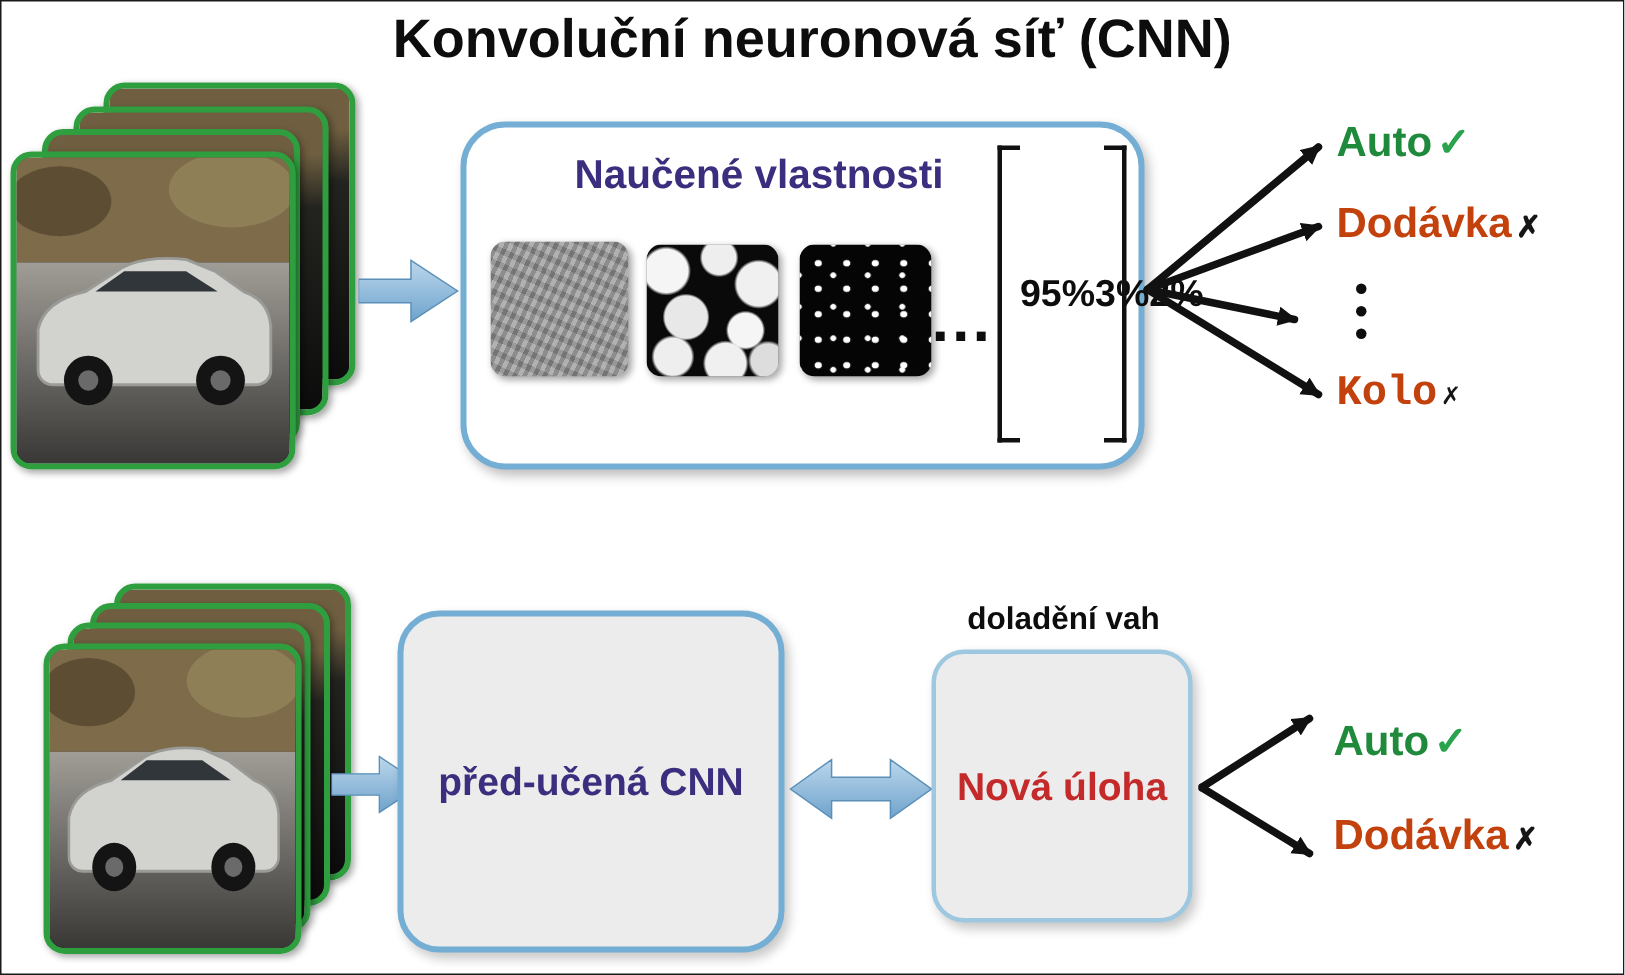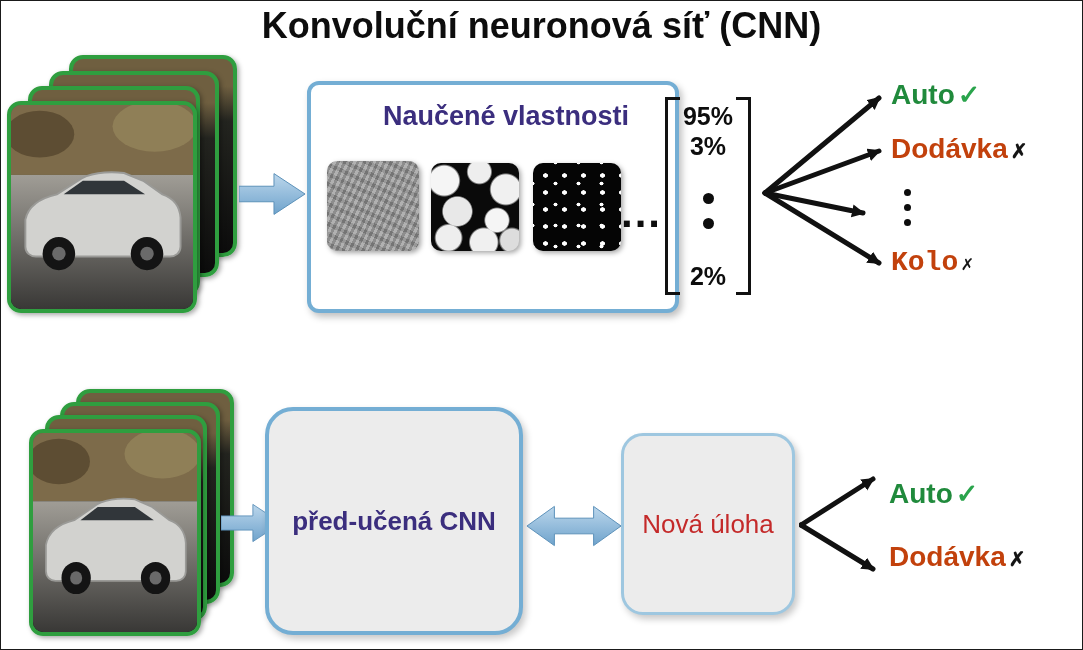--- a/index.html
+++ b/index.html
@@ -32,22 +32,22 @@
   .layer svg{display:block;width:100%;height:100%;}
 
   
   .flow-arrow{position:absolute;}
   .flow-arrow-1{left:238px;top:170px;width:68px;height:46px;}
   .flow-arrow-2{left:220px;top:500px;width:62px;height:44px;}
   .double-arrow{left:524px;top:498px;width:98px;height:54px;}
 
   
   .cnn-box{
-    position:absolute;left:306px;top:80px;width:372px;height:232px;
-    background:#fff;border:4px solid #74aed4;border-radius:12px;
+    position:absolute;left:306px;top:80px;width:456px;height:232px;
+    background:#fff;border:4px solid #74aed4;border-radius:30px;
     box-shadow:3px 4px 7px rgba(0,0,0,.25);box-sizing:border-box;
   }
   .box-label{position:absolute;left:20px;top:16px;width:350px;text-align:center;
     font-weight:bold;font-size:27px;color:#3b2e7e;}
   .feature{position:absolute;border-radius:10px;box-shadow:2px 2px 5px rgba(0,0,0,.35);}
   .f1{left:16px;top:76px;width:92px;height:90px;
     background:
       repeating-linear-gradient(115deg, rgba(255,255,255,.14) 0 3px, rgba(0,0,0,.14) 3px 6px),
       repeating-linear-gradient(25deg, rgba(255,255,255,.10) 0 5px, rgba(0,0,0,.12) 5px 9px),
       #9a9a9a;}
@@ -62,21 +62,21 @@
       radial-gradient(circle at 60% 90%, #f0f0f0 0 14%, transparent 16%),
       radial-gradient(circle at 92% 88%, #dddddd 0 10%, transparent 12%);}
   .f3{left:222px;top:78px;width:88px;height:88px;background-color:#050505;
     background-image:
       radial-gradient(#ffffff 2.2px, transparent 2.7px),
       radial-gradient(#ffffff 1.8px, transparent 2.3px);
     background-size:19px 17px, 23px 21px;background-position:3px 4px, 11px 10px;}
   .ellipsis{position:absolute;left:310px;top:104px;font-size:42px;font-weight:bold;
     letter-spacing:2px;color:#0d0d0d;}
   .bracket{position:absolute;left:354px;top:12px;width:86px;height:198px;
-    display:flex;flex-direction:column;align-items:center;padding:4px 15px;box-sizing:border-box;}
+    display:flex;flex-direction:row;align-items:center;padding:4px 15px;box-sizing:border-box;}
   .bracket::before{content:'';position:absolute;left:0;top:0;bottom:0;width:12px;
     border-left:3px solid #111;border-top:3px solid #111;border-bottom:3px solid #111;}
   .bracket::after{content:'';position:absolute;right:0;top:0;bottom:0;width:12px;
     border-right:3px solid #111;border-top:3px solid #111;border-bottom:3px solid #111;}
   .pct{font-size:25px;font-weight:bold;color:#0d0d0d;line-height:1.2;}
   .grow{flex:1;}
   .bdot{width:11px;height:11px;border-radius:50%;background:#0d0d0d;margin:7px 0;}
 
   
   .fan{position:absolute;}
@@ -91,21 +91,21 @@
   .mark.cross{color:#151515;font-size:20px;font-weight:bold;}
   .vdots{position:absolute;left:903px;top:188px;display:flex;flex-direction:column;gap:8px;}
   .vdots span{width:7px;height:7px;border-radius:50%;background:#0d0d0d;}
 
   
   .plain-box{position:absolute;display:flex;align-items:center;justify-content:center;
     background:#ececec;box-sizing:border-box;box-shadow:3px 4px 7px rgba(0,0,0,.22);}
   .pretrained-box{left:264px;top:406px;width:258px;height:228px;border:4px solid #74aed4;border-radius:28px;}
   .pretrained-box .lbl{font-size:26px;font-weight:bold;color:#3b2e7e;}
   .newtask-box{left:620px;top:432px;width:174px;height:182px;border:3px solid #9ec7e0;border-radius:22px;}
-  .newtask-box .lbl{font-size:26px;font-weight:normal;color:#c42a2a;}
+  .newtask-box .lbl{font-size:26px;font-weight:bold;color:#c42a2a;}
   .finetune-label{position:absolute;left:618px;top:400px;width:180px;text-align:center;
     font-size:21px;font-weight:bold;color:#0d0d0d;}
 </style>
 </head>
 <body>
 
 <div class="canvas">
 
   <div class="title top-title">Konvoluční neuronová síť (CNN)</div>
 
@@ -236,20 +236,21 @@
   <svg class="flow-arrow double-arrow" viewBox="0 0 100 52">
     <defs>
         <linearGradient id="bg3" x1="0" y1="0" x2="0" y2="1">
       <stop offset="0" stop-color="#bcd7ec"></stop>
           <stop offset="1" stop-color="#6fa3cc"></stop>
     </linearGradient>
       </defs>
     <polygon points="2,26 30,6 30,18 70,18 70,6 98,26 70,46 70,34 30,34 30,46" fill="url(#bg3)" stroke="#5a8fb8" stroke-width="1"></polygon>
   </svg>
 
+  <div class="finetune-label">doladění vah</div>
 
   <div class="plain-box newtask-box">
     <span class="lbl">Nová úloha</span>
   </div>
 
   <svg class="fan fan-bottom" viewBox="0 0 88 112">
     <defs>
       <marker id="ah2" markerUnits="userSpaceOnUse" markerWidth="15" markerHeight="14" refX="11" refY="6.5" orient="auto">
         <path d="M0,0 L13,6.5 L0,13 Z" fill="#111"></path>
       </marker>

